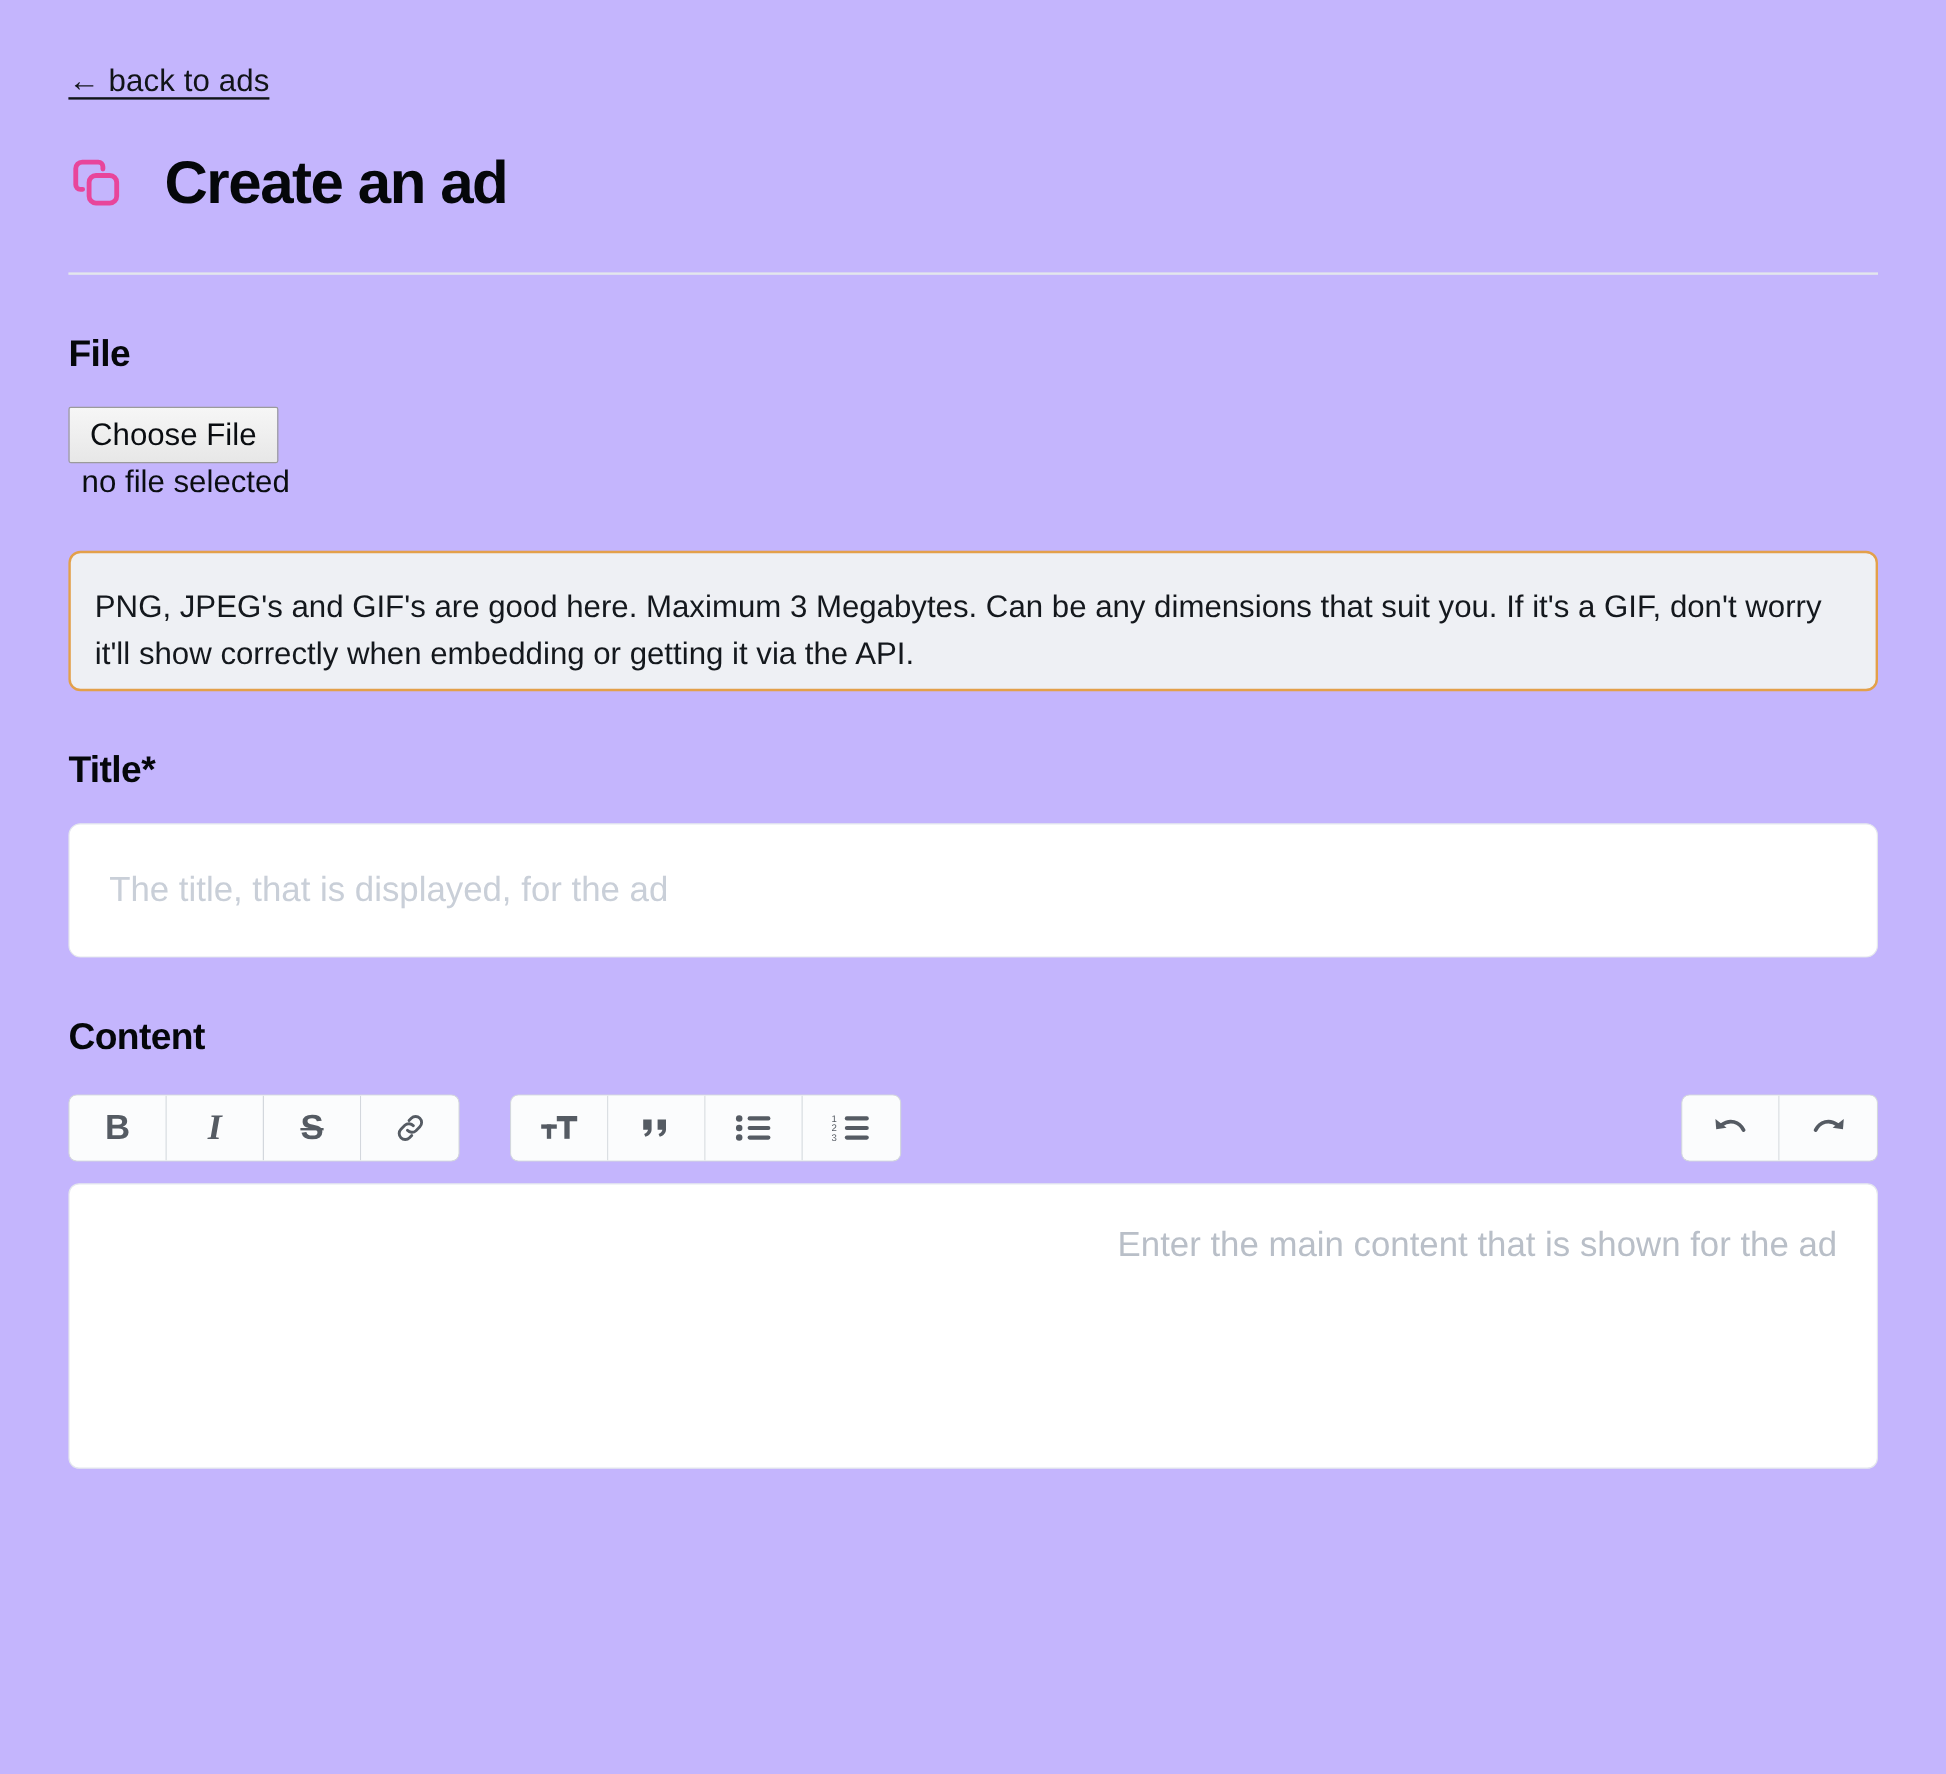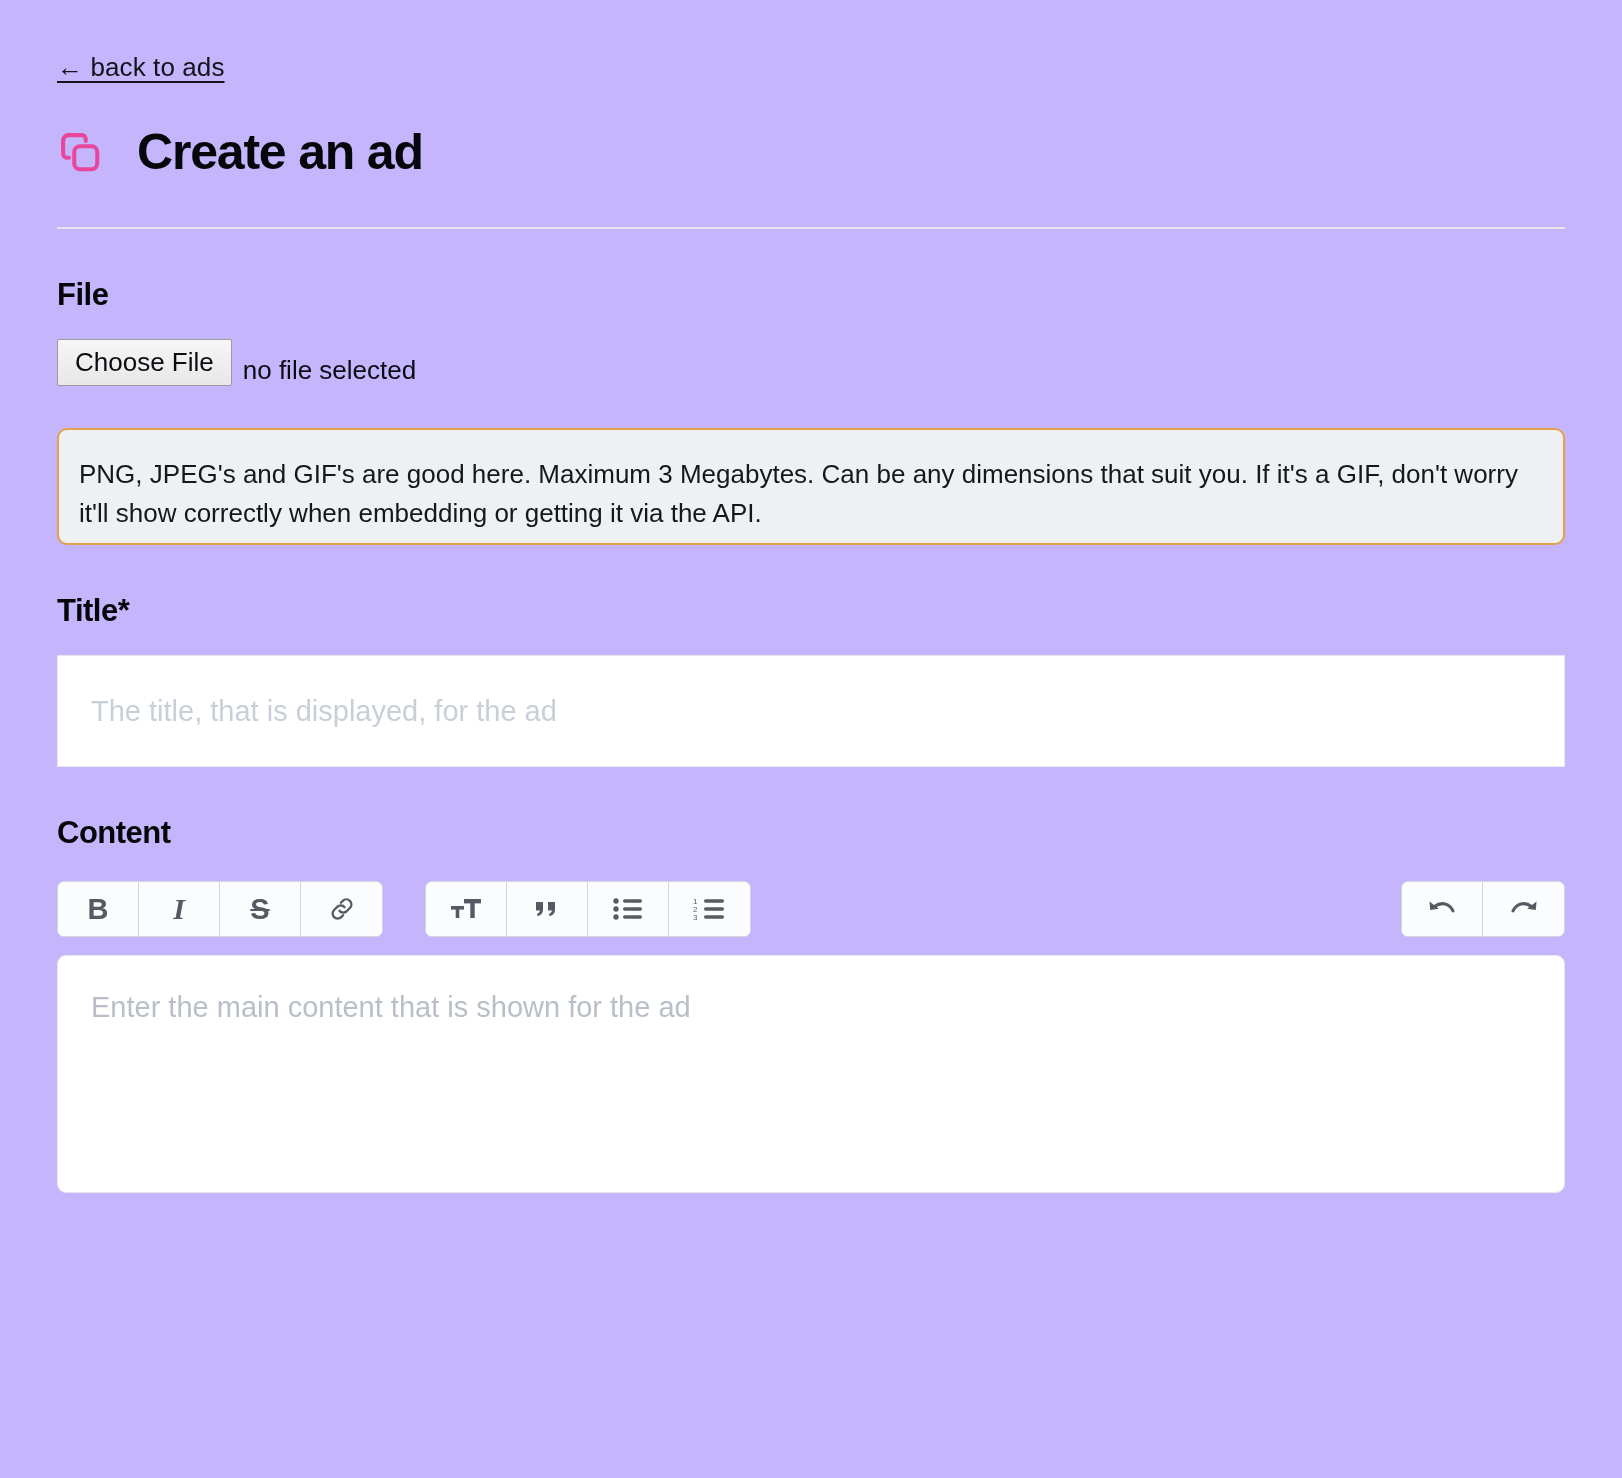--- a/index.html
+++ b/index.html
@@ -82,24 +82,25 @@
   .section-label {
     font-size: 31px;
     font-weight: 800;
     color: #05070a;
     letter-spacing: -.5px;
     margin: 48px 0 0 0;
   }
 
   .file-row {
     display: flex;
-    align-items: flex-end;
+    align-items: flex-start;
     margin-top: 26px;
     font-size: 26px;
     color: #0a0d11;
+    flex-direction: column;
   }
   .choose-file-btn {
     display: inline-flex;
     align-items: center;
     justify-content: center;
     height: 47px;
     padding: 0 17px;
     background: linear-gradient(#f6f6f6, #e7e7e7);
     border: 1px solid #9b9b9b;
     border-radius: 2px;
@@ -115,21 +116,21 @@
   }
 
   
   .text-input {
     display: block;
     width: 100%;
     margin-top: 26px;
     height: 112px;
     background: #ffffff;
     border: 1.6px solid #e4e7ed;
-    border-radius: 0;
+    border-radius: 10px;
     padding: 12px 33px;
     font-family: "Liberation Sans", sans-serif;
     font-size: 29px;
     color: #111418;
     outline: none;
   }
   .text-input::placeholder { color: #c9cfd8; }
 
   .textarea {
     display: block;
@@ -139,20 +140,21 @@
     background: #ffffff;
     border: 1.6px solid #e4e7ed;
     border-radius: 9px;
     padding: 33px 33px;
     font-family: "Liberation Sans", sans-serif;
     font-size: 29px;
     line-height: 1.3;
     color: #111418;
     resize: none;
     outline: none;
+    text-align: right;
   }
   .textarea::placeholder { color: #b9bfc8; }
 
   
   .toolbar {
     display: flex;
     align-items: center;
     margin-top: 30px;
     height: 56px;
   }

